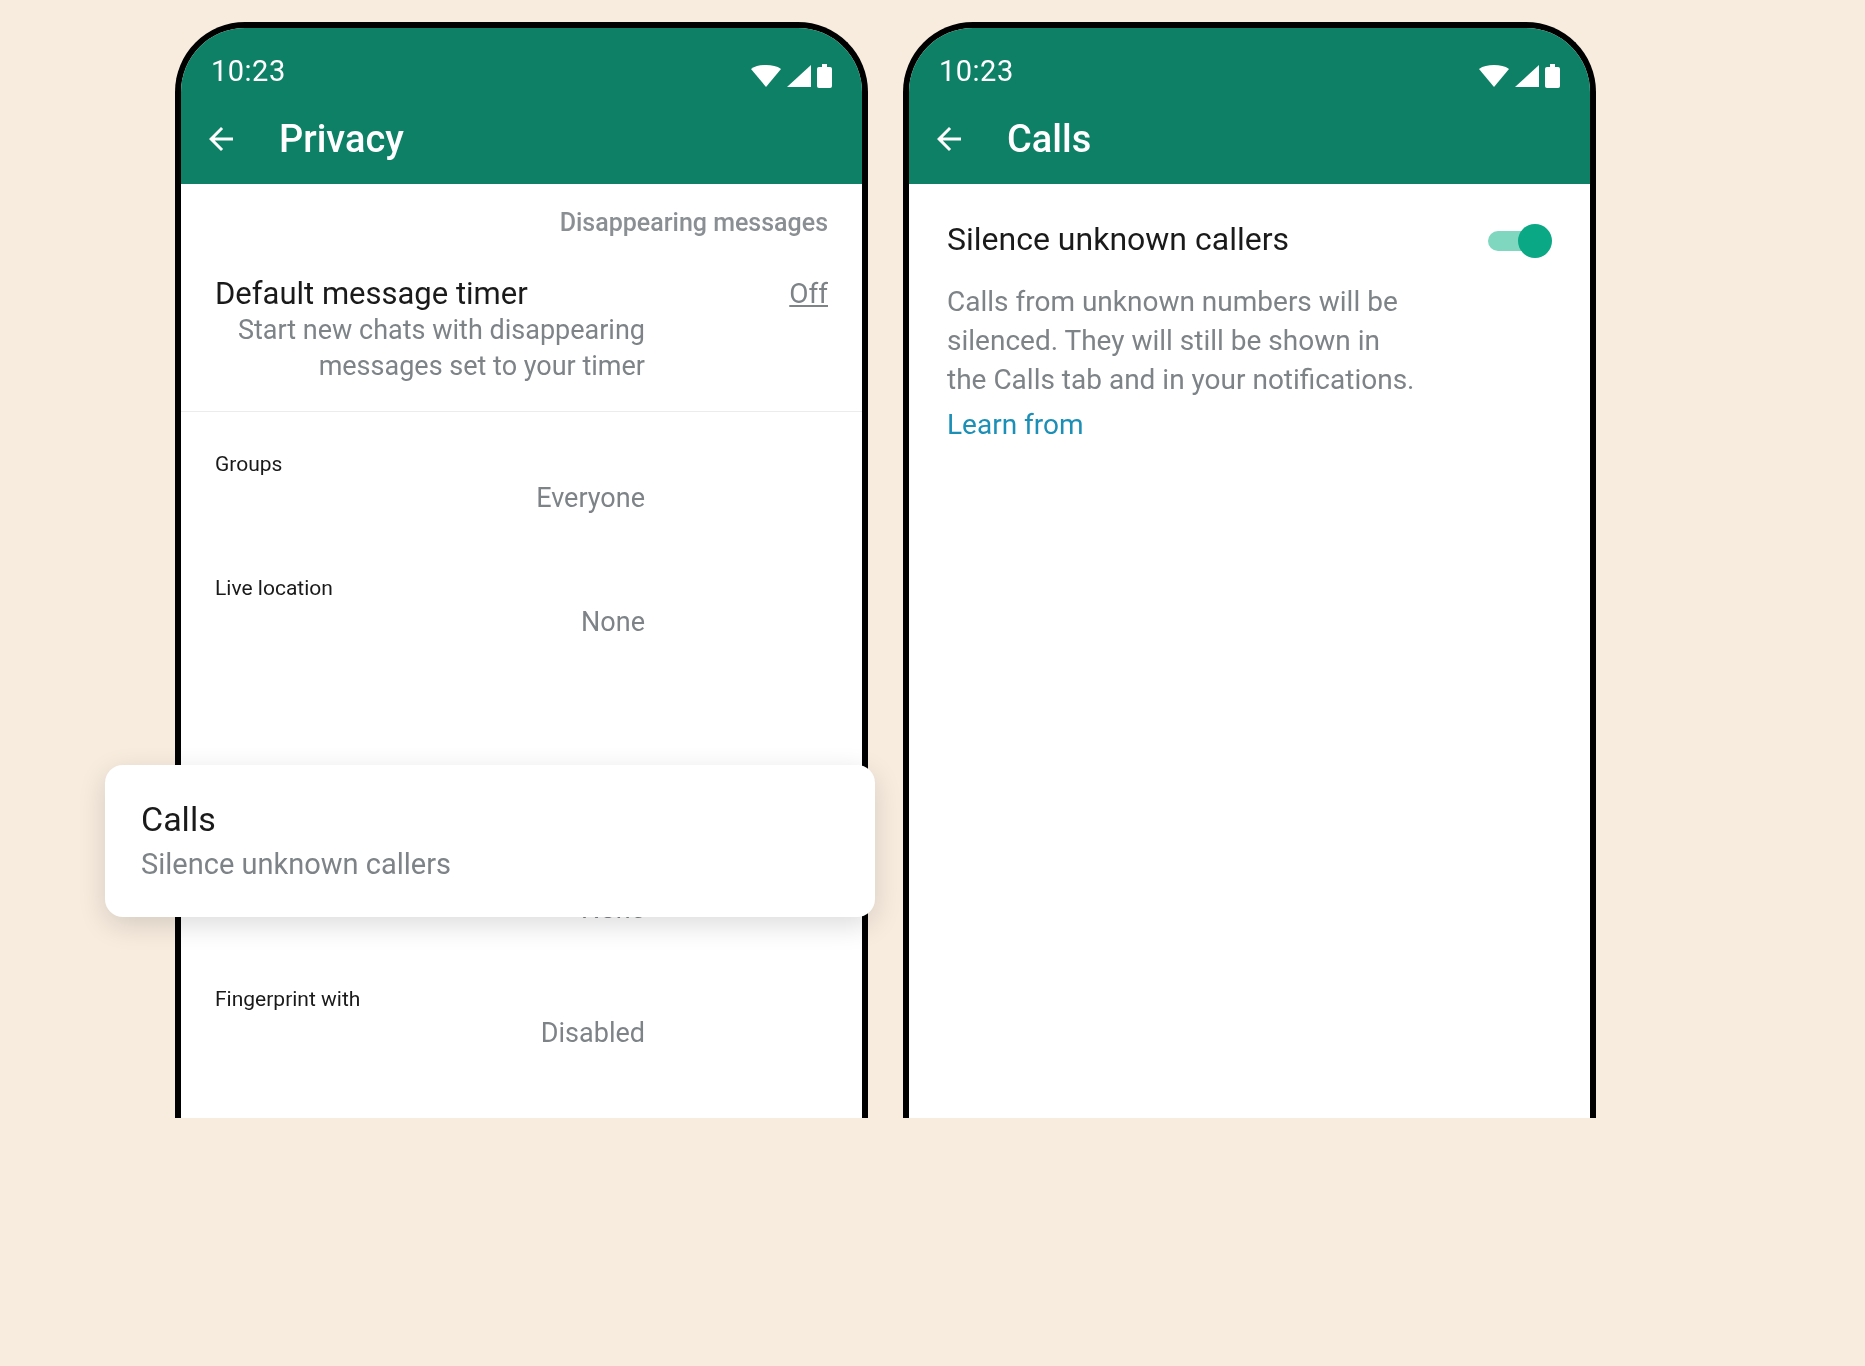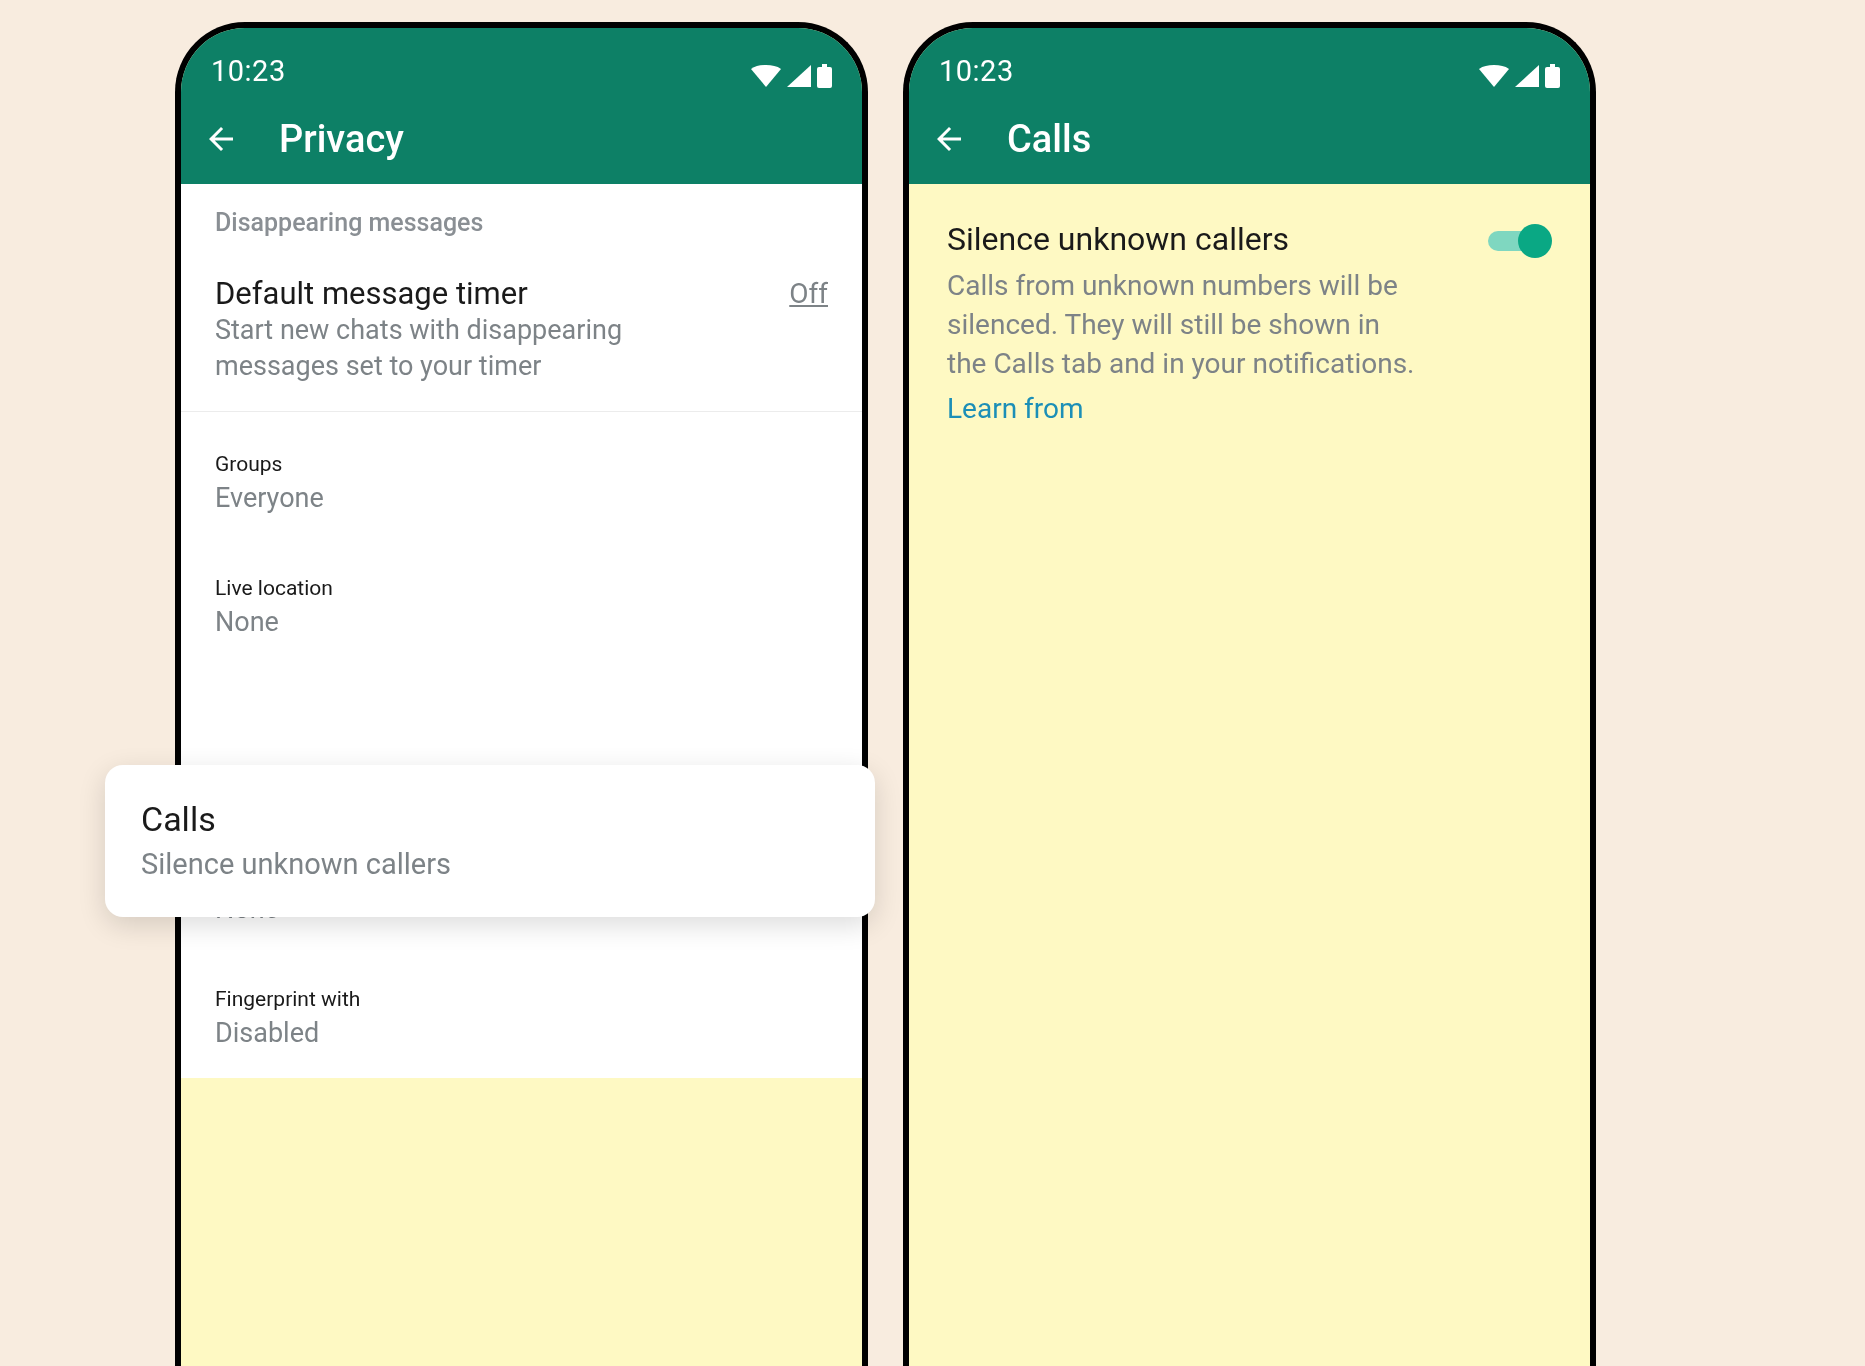--- a/index.html
+++ b/index.html
@@ -3,27 +3,27 @@
 <meta charset="utf-8">
 <style>
   * { margin:0; padding:0; box-sizing:border-box; font-family:-apple-system,BlinkMacSystemFont,'Segoe UI',Roboto,Helvetica,Arial,sans-serif; }
   body { background:#f8ecdf; width:1865px; height:1366px; position:relative; }
   .stage { position:absolute; inset:0; }
 
   .phone {
     position:absolute;
     top:22px;
     width:693px;
-    height:1344px;
+    height:1096px;
     border:6px solid #000;
     border-bottom:none;
     border-top-left-radius:70px;
     border-top-right-radius:70px;
     overflow:hidden;
-    background:#fef9c3;
+    background:#ffffff;
   }
   .phone.left  { left:175px; }
   .phone.right { left:903px; }
 
   
   .status {
     height:66px;
     background:#0d8066;
     color:#fff;
     display:flex;
@@ -41,21 +41,21 @@
     background:#0d8066;
     color:#fff;
     display:flex;
     align-items:center;
     padding-left:22px;
     gap:40px;
   }
   .titlebar .back svg { display:block; }
   .titlebar h1 { font-size:38px; font-weight:500; }
 
-  .content { background:#fff; }
+  .content { background:#fff;text-align:right; }
 
   .section-label {
     color:#8a8f94;
     font-size:25px;
     font-weight:500;
     padding:24px 34px 14px;
   }
 
   .row {
     padding:24px 34px 26px;
@@ -91,21 +91,21 @@
     padding:34px 36px 36px;
   }
   .float-card .title { font-size:34px; color:#1a1a1a; }
   .float-card .sub   { font-size:29px; color:#7d8387; margin-top:8px; }
 
   
   .calls-block { padding:36px 38px 0; }
   .calls-row { display:flex; align-items:flex-start; gap:20px; }
   .calls-text { flex:1; }
   .calls-title { font-size:32px; color:#1a1a1a; }
-  .calls-desc  { font-size:28px; color:#7d8387; line-height:1.4; margin-top:8px; max-width:470px; }
+  .calls-desc  { font-size:28px; color:#7d8387; line-height:1.4; margin-top:24px; max-width:470px; }
   .learn-link  { display:inline-block; margin-top:8px; color:#1c8fb7; font-size:28px; }
 
   .toggle {
     position:relative; width:64px; height:34px; flex:none; margin-top:4px;
   }
   .toggle .track {
     position:absolute; left:0; top:7px; width:56px; height:20px;
     background:#7fd7c0; border-radius:12px;
   }
   .toggle .knob {

